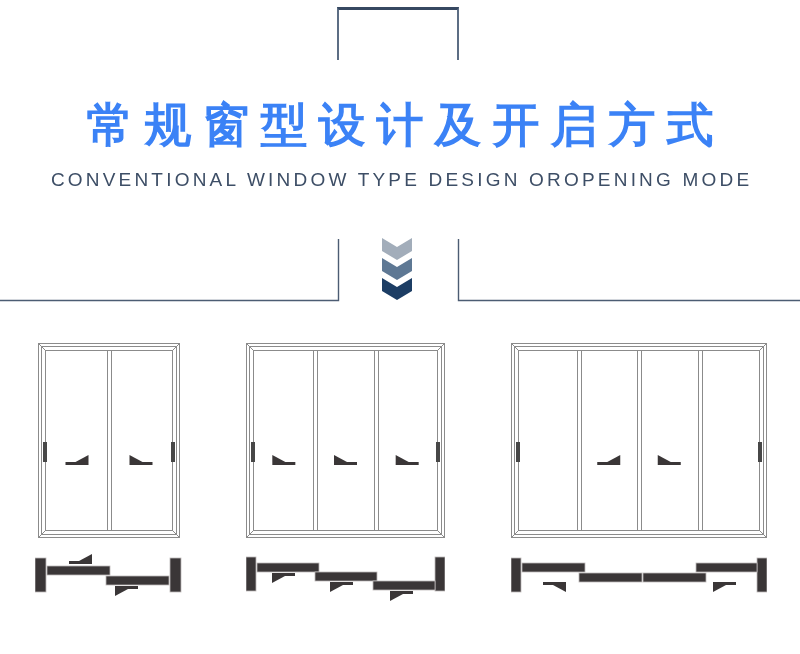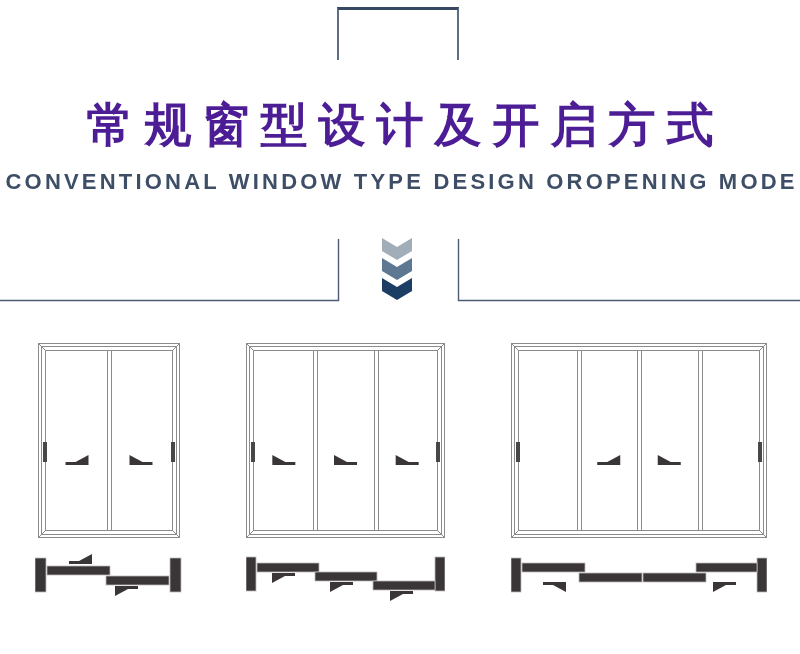--- a/index.html
+++ b/index.html
@@ -14,39 +14,39 @@
     border-left:2px solid #5c6d84;
     border-right:2px solid #5c6d84;
   }
   #page-title{
     margin:0;left:0;top:97px;width:800px;text-align:center;
     font-size:47px;font-weight:bold;letter-spacing:11px;text-indent:11px;
     line-height:1.2;white-space:nowrap;color:#2b3d5b;
   }
   #page-subtitle{
     left:0;top:169px;width:800px;text-align:center;
-    font-size:22px;font-weight:700;letter-spacing:3.2px;text-indent:3.2px;
+    font-size:19px;font-weight:400;letter-spacing:3.2px;text-indent:3.2px;
     white-space:nowrap;color:#3d4e66;
   }
   #decor-mid{left:0;top:232px;width:800px;height:72px}
   .window-block{position:absolute;top:343px}
   #win0{left:38px}
   #win1{left:246px}
   #win2{left:511px}
   .plan{position:absolute}
   #win0 .plan{left:-3px;top:209px}
   #win1 .plan{left:0;top:208px}
   #win2 .plan{left:0;top:208px}
 </style>
 </head>
 <body>
 
 <div id="top-bracket" class="abs" style="border-top-color: rgb(54, 72, 97);"></div>
 
-<h1 id="page-title" class="abs" style="color: #4c1d95;">常规窗型设计及开启方式</h1>
+<h1 id="page-title" class="abs" style="color: #3b82f6;">常规窗型设计及开启方式</h1>
 
 <div id="page-subtitle" class="abs" style="color: rgb(61, 78, 102);">CONVENTIONAL WINDOW TYPE DESIGN OROPENING MODE</div>
 
 <div id="decor-mid" class="abs"><svg width="800" height="72" viewBox="0 0 800 72">
       <g fill="none" stroke="#4c5c73" stroke-width="1.4">
         <path d="M0,68.5 H338.5 V7"></path>
         <path d="M800,68.5 H458.5 V7"></path>
       </g>
       <polygon fill="#a2adba" points="382,6 397,15 412,6 412,19 397,28 382,19"></polygon>
       <polygon fill="#5e7894" points="382,26 397,35 412,26 412,39 397,48 382,39"></polygon>

